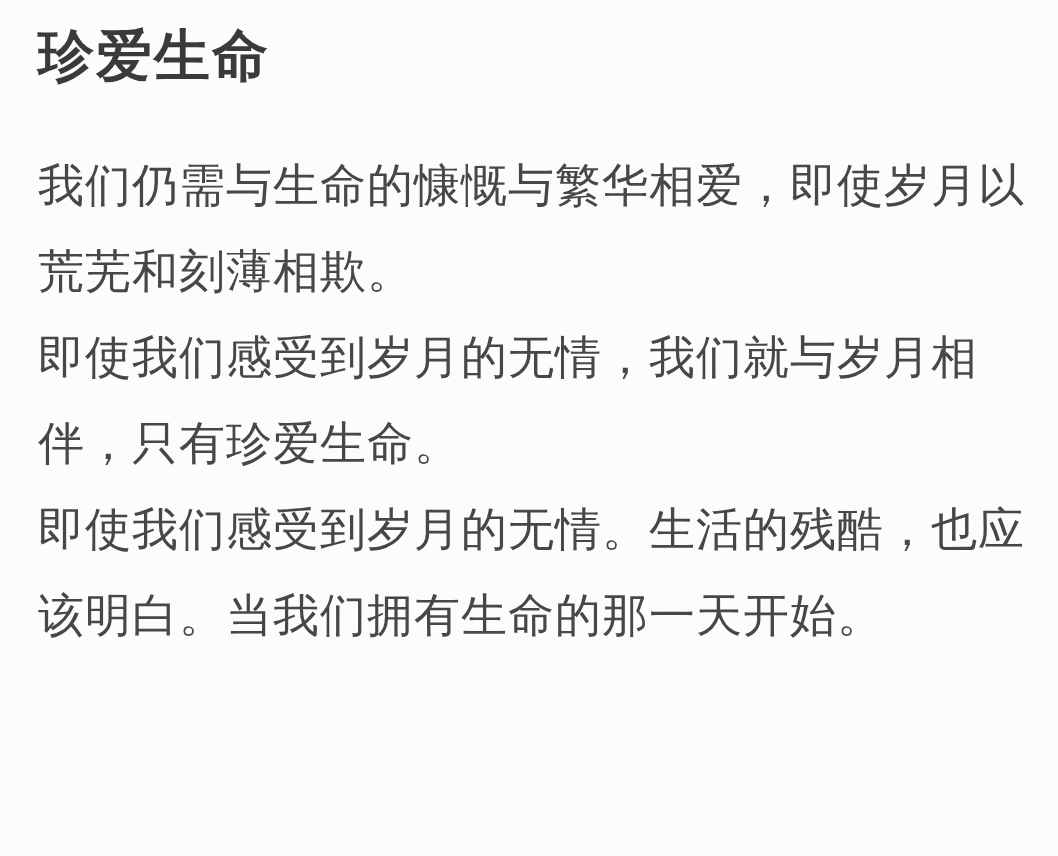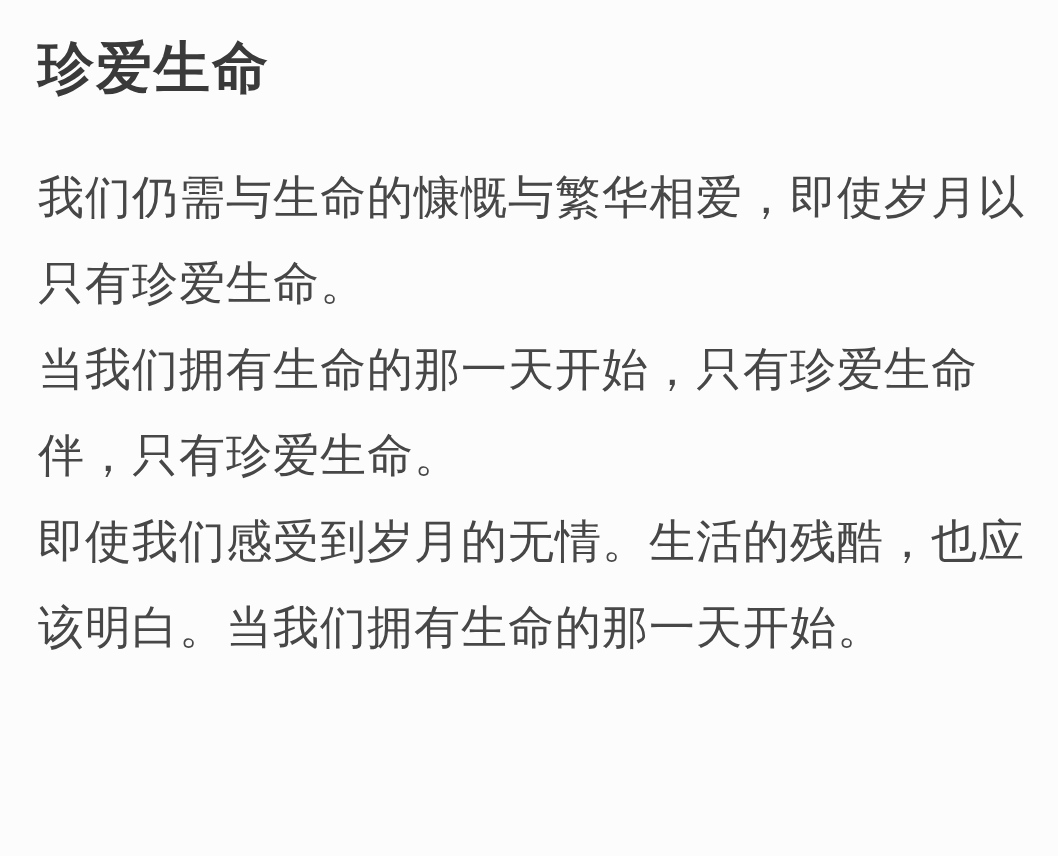--- a/index.html
+++ b/index.html
@@ -8,21 +8,21 @@
     height: 856px;
     overflow: hidden;
   }
   body {
     background: #fcfcfc;
     font-family: "Liberation Sans", "DejaVu Sans", sans-serif;
   }
   .page {
     width: 1058px;
     height: 856px;
-    padding: 30px 36px 0 38px;
+    padding: 18px 36px 0 38px;
   }
   .title {
     font-size: 56px;
     line-height: 76px;
     font-weight: 700;
     color: #3a3a3a;
     letter-spacing: 2px;
     white-space: nowrap;
   }
   .body-text {
@@ -46,25 +46,25 @@
 <body>
 
 <div class="page">
 
   <h1 class="title">珍爱生命</h1>
 
   <div class="body-text">
 
     <p class="para">
       <span class="line">我们仍需与生命的慷慨与繁华相爱，即使岁月以</span>
-      <span class="line">只有珍爱生命。</span>
+      <span class="line">荒芜和刻薄相欺。</span>
     </p>
 
     <p class="para">
-      <span class="line">当我们拥有生命的那一天开始，只有珍爱生命</span>
+      <span class="line">即使我们感受到岁月的无情，我们就与岁月相</span>
       <span class="line">伴，只有珍爱生命。</span>
     </p>
 
     <p class="para">
       <span class="line">即使我们感受到岁月的无情。生活的残酷，也应</span>
       <span class="line">该明白。当我们拥有生命的那一天开始。</span>
     </p>
 
 
 

